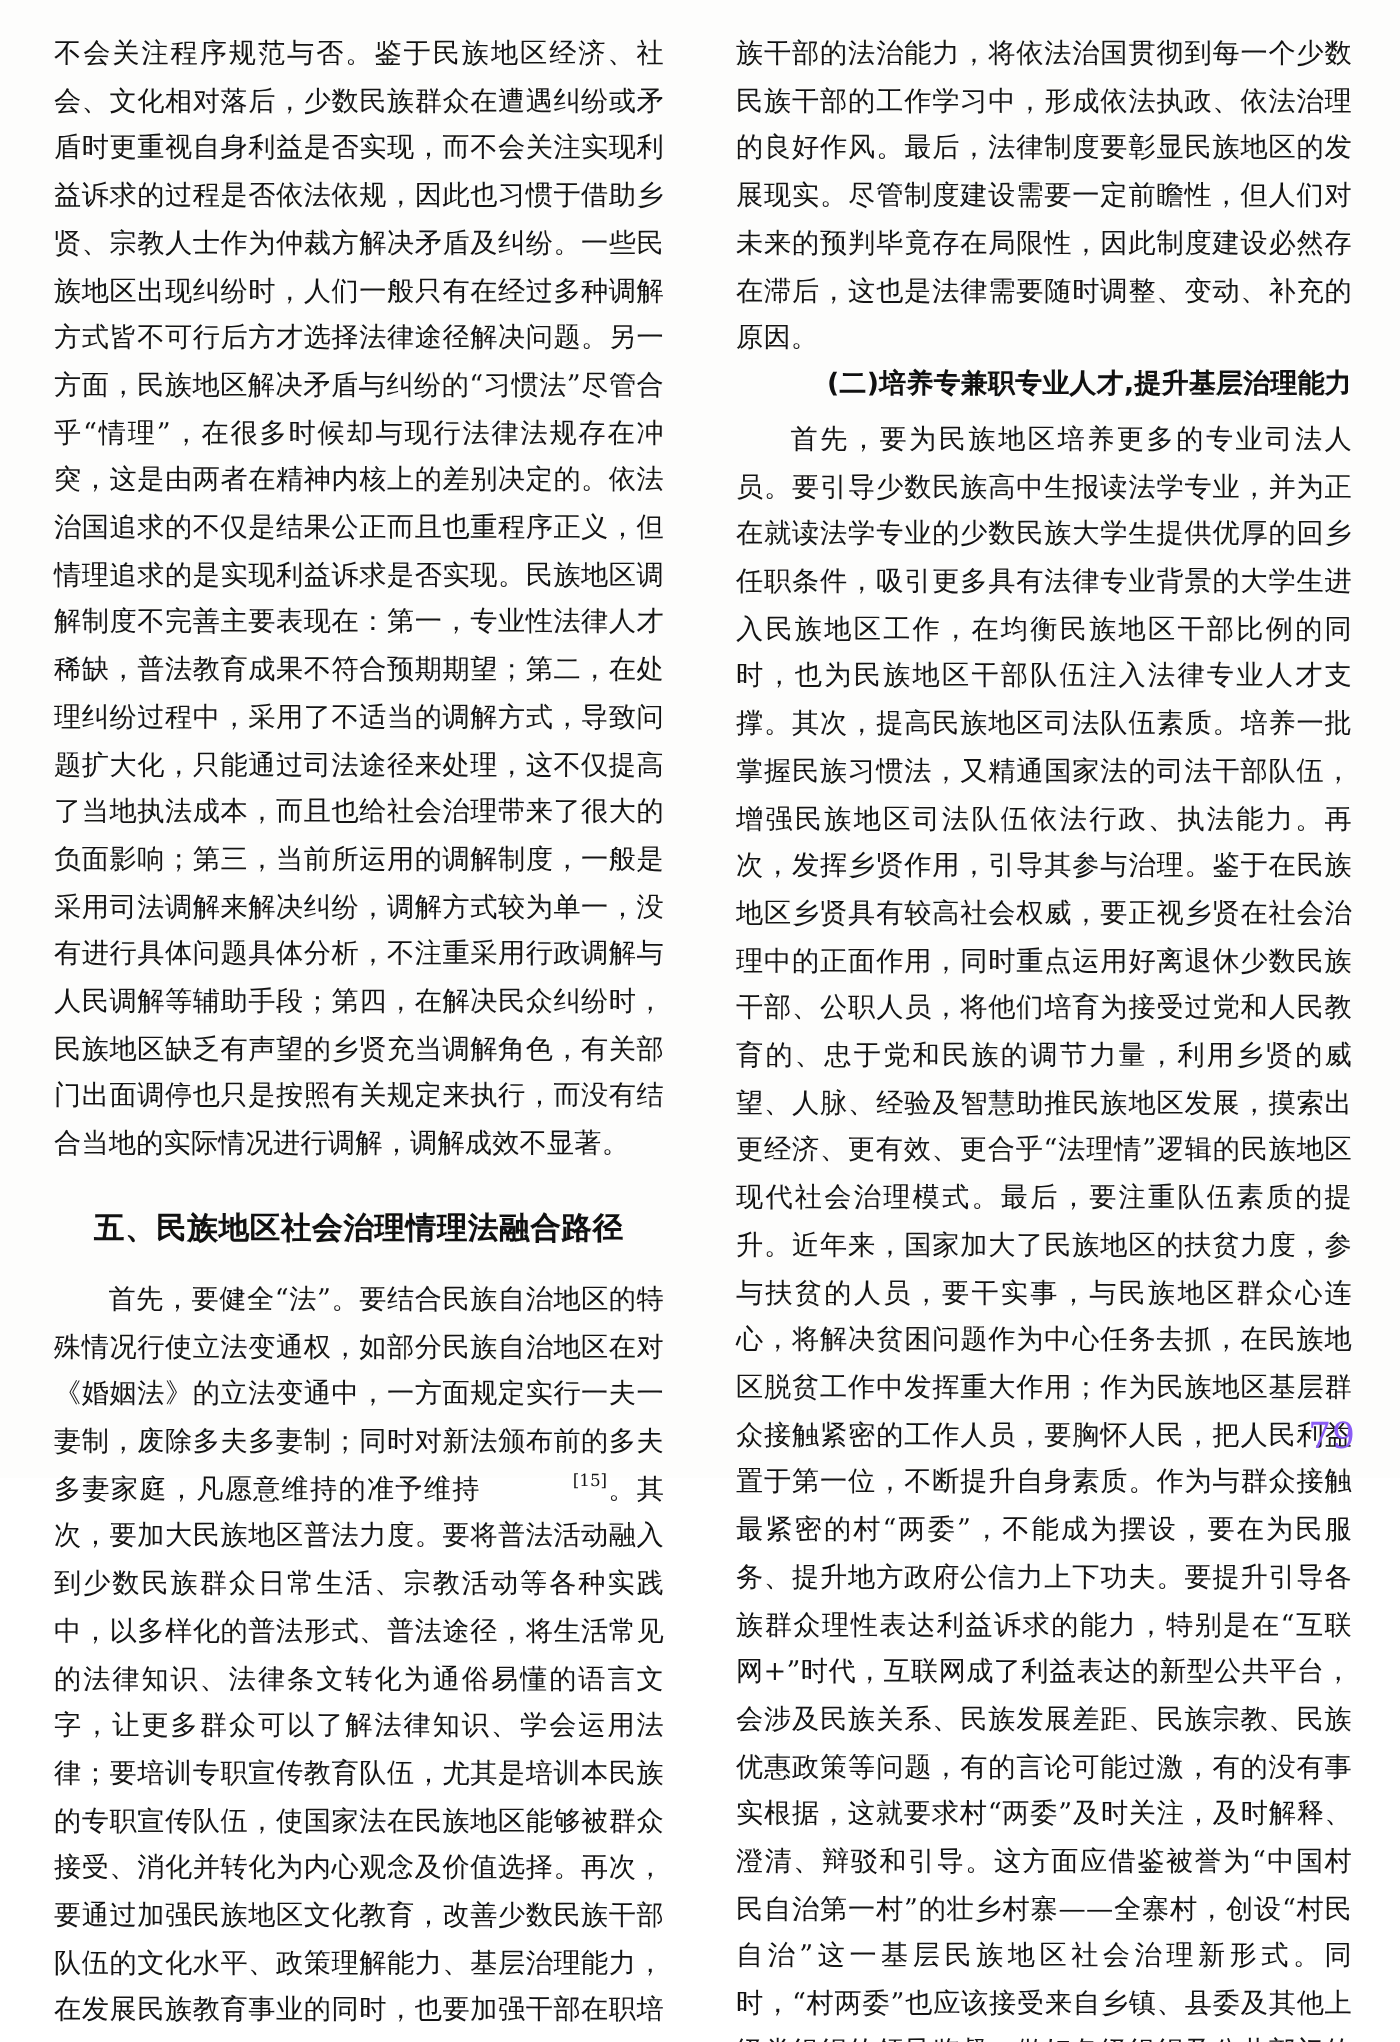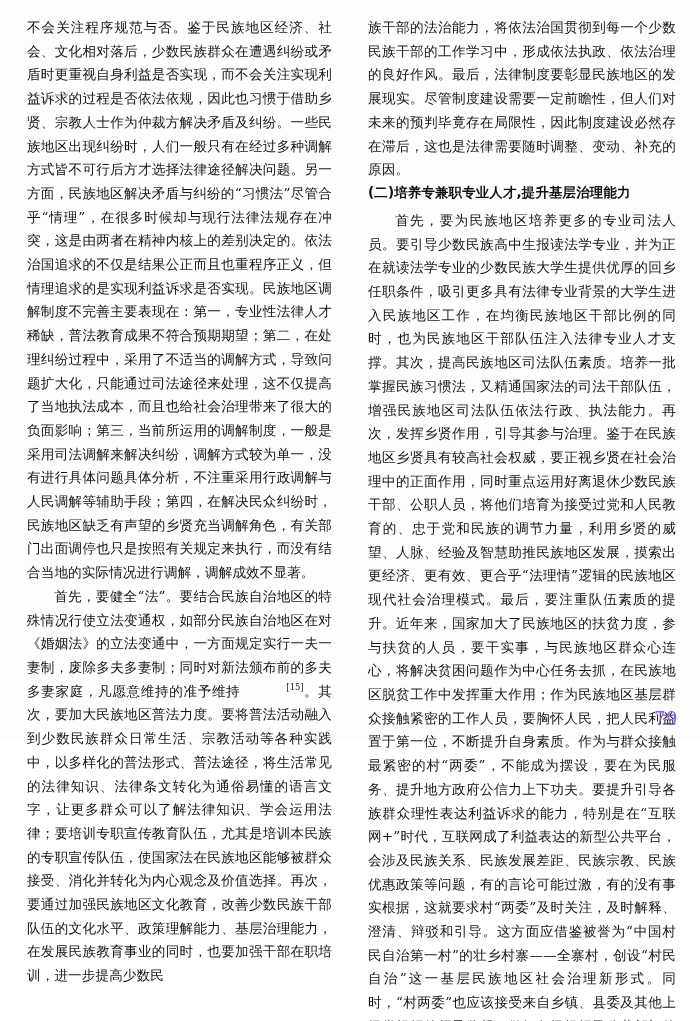--- a/index.html
+++ b/index.html
@@ -61,21 +61,21 @@
     font-family: "DejaVu Sans", "Liberation Sans", sans-serif;
     font-weight: bold;
     font-size: 15.2px;
     line-height: 22px;
     letter-spacing: 0.4px;
     color: #111111;
   }
   h3.sub-heading {
     margin: 0;
     padding: 2px 0 5px 0;
-    text-align: left;
+    text-align: right;
     font-family: "DejaVu Sans", "Liberation Sans", sans-serif;
     font-weight: bold;
     font-size: 13.4px;
     line-height: 22px;
     letter-spacing: 0.2px;
     color: #111111;
   }
   h3.sub-heading.tight {
     padding-top: 0;
   }
@@ -100,20 +100,21 @@
 <body>
 
 <div class="page">
 
   <div class="columns">
 
     <div class="col left">
 
       <p class="body noindent">不会关注程序规范与否。鉴于民族地区经济、社会、文化相对落后，少数民族群众在遭遇纠纷或矛盾时更重视自身利益是否实现，而不会关注实现利益诉求的过程是否依法依规，因此也习惯于借助乡贤、宗教人士作为仲裁方解决矛盾及纠纷。一些民族地区出现纠纷时，人们一般只有在经过多种调解方式皆不可行后方才选择法律途径解决问题。另一方面，民族地区解决矛盾与纠纷的“习惯法”尽管合乎“情理”，在很多时候却与现行法律法规存在冲突，这是由两者在精神内核上的差别决定的。依法治国追求的不仅是结果公正而且也重程序正义，但情理追求的是实现利益诉求是否实现。民族地区调解制度不完善主要表现在：第一，专业性法律人才稀缺，普法教育成果不符合预期期望；第二，在处理纠纷过程中，采用了不适当的调解方式，导致问题扩大化，只能通过司法途径来处理，这不仅提高了当地执法成本，而且也给社会治理带来了很大的负面影响；第三，当前所运用的调解制度，一般是采用司法调解来解决纠纷，调解方式较为单一，没有进行具体问题具体分析，不注重采用行政调解与人民调解等辅助手段；第四，在解决民众纠纷时，民族地区缺乏有声望的乡贤充当调解角色，有关部门出面调停也只是按照有关规定来执行，而没有结合当地的实际情况进行调解，调解成效不显著。</p>
 
+      <h2 class="section-heading">五、民族地区社会治理情理法融合路径</h2>
 
 
       <p class="body"><span>首先，要健全“法”。要结合民族自治地区的特殊情况行使立法变通权，如部分民族自治地区在对《婚姻法》的立法变通中，一方面规定实行一夫一妻制，废除多夫多妻制；同时对新法颁布前的多夫多妻家庭，凡愿意维持的准予维持</span><sup class="cite">[15]</sup><span>。其次，要加大民族地区普法力度。要将普法活动融入到少数民族群众日常生活、宗教活动等各种实践中，以多样化的普法形式、普法途径，将生活常见的法律知识、法律条文转化为通俗易懂的语言文字，让更多群众可以了解法律知识、学会运用法律；要培训专职宣传教育队伍，尤其是培训本民族的专职宣传队伍，使国家法在民族地区能够被群众接受、消化并转化为内心观念及价值选择。再次，要通过加强民族地区文化教育，改善少数民族干部队伍的文化水平、政策理解能力、基层治理能力，在发展民族教育事业的同时，也要加强干部在职培训，进一步提高少数民</span></p>
 
     </div>
 
     <div class="col right">
 
       <p class="body noindent">族干部的法治能力，将依法治国贯彻到每一个少数民族干部的工作学习中，形成依法执政、依法治理的良好作风。最后，法律制度要彰显民族地区的发展现实。尽管制度建设需要一定前瞻性，但人们对未来的预判毕竟存在局限性，因此制度建设必然存在滞后，这也是法律需要随时调整、变动、补充的原因。</p>
 

